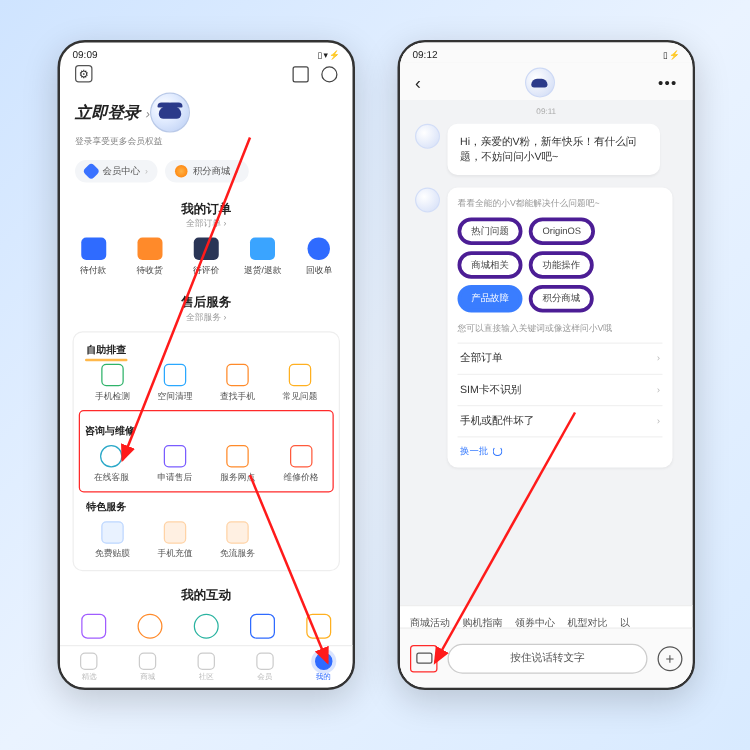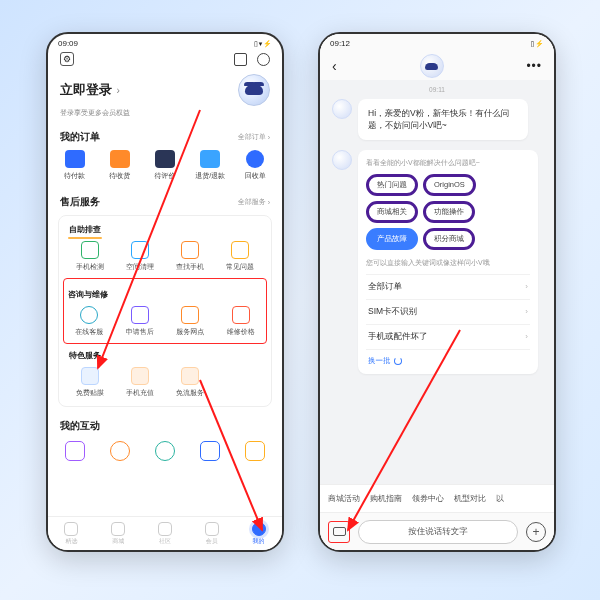--- a/index.html
+++ b/index.html
@@ -27,34 +27,34 @@
   .statusbar { display:flex; justify-content:space-between; align-items:center; padding:5px 10px 2px 10px; font-size:8px; color:#222;}
   .statusbar .icons span { margin-left:1px; font-size:7px; }
 
   
   .lhead { display:flex; justify-content:space-between; align-items:center; padding:2px 12px 0 12px;}
   .lhead .hex { width:14px; height:14px; border:1.2px solid #555; transform:rotate(0deg); border-radius:3px; display:flex; align-items:center; justify-content:center;}
   .lhead .right { display:flex; gap:10px; align-items:center;}
   .cart-icon { width:13px; height:13px; border:1.2px solid #444; border-radius:2px; position:relative;}
   .search-circle { width:13px; height:13px; border:1.2px solid #444; border-radius:50%; position:relative;}
 
-  .login-row { display:flex; justify-content:space-between; align-items:center; padding:8px 12px 2px 12px;}
+  .login-row { display:flex; justify-content:flex-start; align-items:center; padding:8px 12px 2px 12px;font-style:italic;}
   .login-title { font-size:13px; font-weight:700;}
   .login-sub { font-size:7px; color:#888; padding:0 12px 4px 12px;}
   .avatar-big { width:32px; height:32px; border-radius:50%; background:radial-gradient(circle at 35% 35%, #fff 0%, #e2ecff 40%, #b8ccf2 100%); border:1px solid #b9c9e8; display:flex; align-items:center; justify-content:center;}
   .avatar-big::after { content:""; width:18px; height:10px; border-radius:10px 10px 6px 6px; background:#2b3a8a; box-shadow: -4px -6px 0 -3px #2b3a8a, 4px -6px 0 -3px #2b3a8a;}
 
   .pill-row { display:flex; gap:6px; padding:6px 12px;}
   .pill { background:#f3f5f8; border-radius:12px; padding:4px 8px; display:flex; align-items:center; gap:4px; font-size:7.5px; color:#555;}
   .pill .dm { width:10px; height:10px; border-radius:3px; }
   .pill .blue { background:#3a72ff; transform:rotate(45deg);}
   .pill .orange { width:10px;height:10px;border-radius:50%; background:radial-gradient(circle,#ffb347,#ff7a00);}
   .pill .chev { color:#bbb; font-size:7px;}
 
-  .section-head { display:flex; justify-content:space-between; align-items:center; padding:8px 12px 2px 12px;}
+  .section-head { display:flex; justify-content:space-between; align-items:center; padding:8px 12px 2px 12px;flex-direction:column;}
   .section-head .t { font-size:10px; font-weight:700;}
   .section-head .more { font-size:7px; color:#999; display:flex; align-items:center; gap:2px;}
 
   .order-row { display:flex; justify-content:space-around; padding:4px 4px 6px 4px;}
   .order-item { display:flex; flex-direction:column; align-items:center; gap:3px; width:18%;}
   .order-icon { width:20px; height:18px; border-radius:4px;}
   .oi-blue { background:#2f6bff;}
   .oi-orange { background:#ff8a2a;}
   .oi-dark { background:#2a3556;}
   .oi-lblue { background:#3aa4ff;}
@@ -105,21 +105,21 @@
   .bot-sub { font-size:7px; color:#999; margin:2px 0 6px 0;}
   .linkline { display:flex; justify-content:space-between; align-items:center; padding:6px 2px; font-size:8.5px; color:#333; border-top:1px solid #f1f1f1;}
   .linkline:first-of-type { border-top:none;}
   .linkline .arr { color:#bbb; font-size:8px;}
   .refresh { color:#3a7dff; font-size:7.5px; padding:6px 2px 0 2px; display:flex; align-items:center; gap:3px; border-top:1px solid #f1f1f1;}
   .refresh .ric { width:8px;height:8px;border:1.2px solid #3a7dff;border-radius:50%;border-top-color:transparent;}
 
   .suggest-row { position:absolute; bottom:38px; left:0; right:0; height:28px; background:#fff; border-top:1px solid #eee; display:flex; align-items:center; gap:10px; padding:0 8px; overflow:hidden;}
   .suggest-row span { font-size:8px; color:#555; white-space:nowrap;}
 
-  .input-row { position:absolute; bottom:0; left:0; right:0; height:38px; background:#fafafa; border-top:1px solid #eee; display:flex; align-items:center; gap:8px; padding:0 8px;}
+  .input-row { position:absolute; bottom:0; left:0; right:0; height:48px; background:#fafafa; border-top:1px solid #eee; display:flex; align-items:center; gap:8px; padding:0 8px;}
   .kb-box { width:22px; height:22px; border:1.8px solid #ff2a2a; border-radius:3px; display:flex; align-items:center; justify-content:center;}
   .kb-inner { width:13px; height:9px; border:1.3px solid #555; border-radius:2px;}
   .voice-pill { flex:1; height:24px; border:1px solid #ccc; border-radius:14px; display:flex; align-items:center; justify-content:center; font-size:8.5px; color:#555; background:#fff;}
   .plus { width:20px; height:20px; border:1.3px solid #555; border-radius:50%; display:flex; align-items:center; justify-content:center; font-size:12px; color:#555;}
 
   
   .arrow-svg { position:absolute; pointer-events:none; }
 </style>
 </head>
 <body>
@@ -138,20 +138,32 @@
   </div>
   <div class="login-row">
     <div>
       <span class="login-title">立即登录</span>
       <span style="font-size:10px;color:#888;margin-left:2px;">›</span>
     </div>
     <div class="avatar-big"></div>
   </div>
   <div class="login-sub">登录享受更多会员权益</div>
 
+  <div class="pill-row">
+    <div class="pill">
+        <div class="dm blue"></div>
+        <span>会员中心</span>
+        <span class="chev">›</span>
+      </div>
+    <div class="pill">
+        <div class="orange"></div>
+        <span>积分商城</span>
+        <span class="chev">›</span>
+      </div>
+  </div>
 
   <div class="section-head">
     <span class="t">我的订单</span>
     <span class="more">
         <span>全部订单</span>
         <span>›</span>
       </span>
   </div>
   <div class="order-row">
     <div class="order-item">

